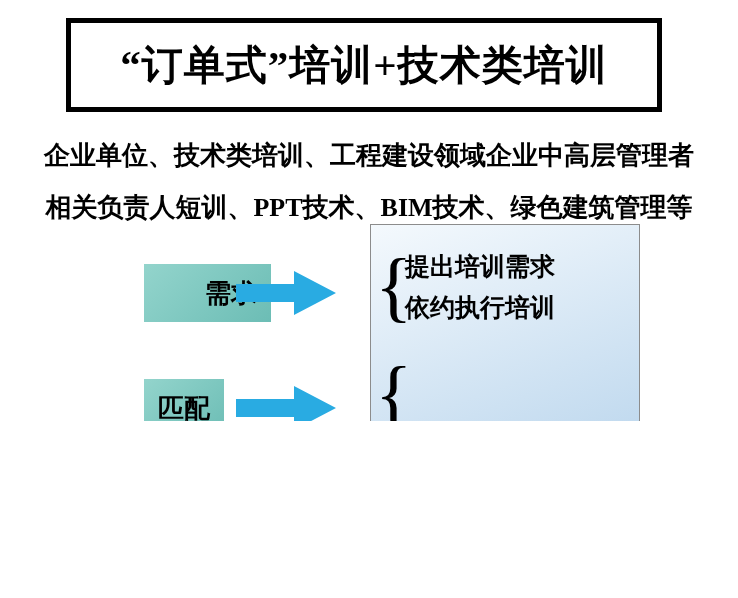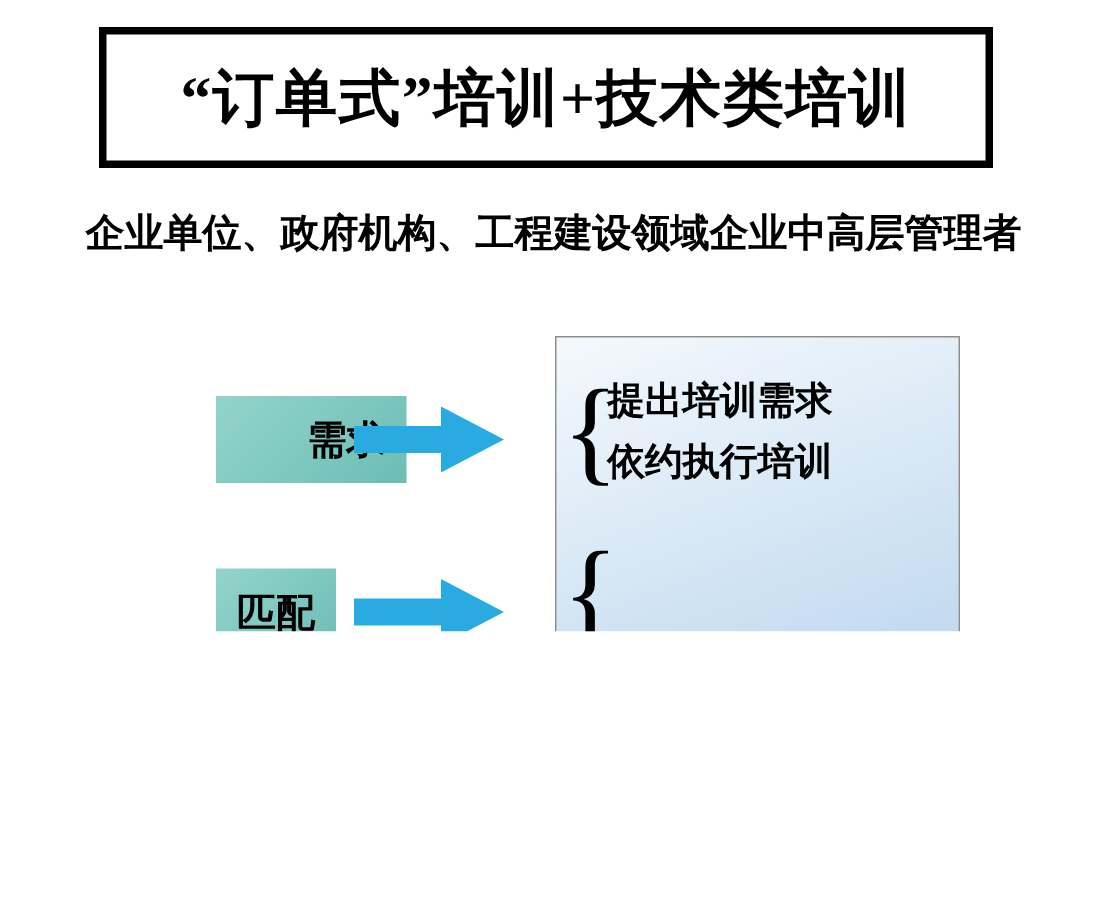--- a/index.html
+++ b/index.html
@@ -126,21 +126,22 @@
 </style>
 </head>
 <body>
 
 <div class="slide">
 
   <div class="title-box">
     <div class="title-text">“订单式”培训+技术类培训</div>
   </div>
 
-  <div class="subtitle-line line1">企业单位、政府机构、工程建设领域企业中高层管理者</div>
+  <div class="subtitle-line line1">企业单位、技术类培训、工程建设领域企业中高层管理者</div>
+  <div class="subtitle-line line2">相关负责人短训、PPT技术、BIM技术、绿色建筑管理等</div>
 
   <div class="stage-box row0">
     <span class="stage-label">需求</span>
   </div>
   <div class="stage-box row1">
     <span class="stage-label">匹配</span>
   </div>
 
   <div class="arrow row0">
     <svg width="100" height="44" viewBox="0 0 100 44" aria-hidden="true">

